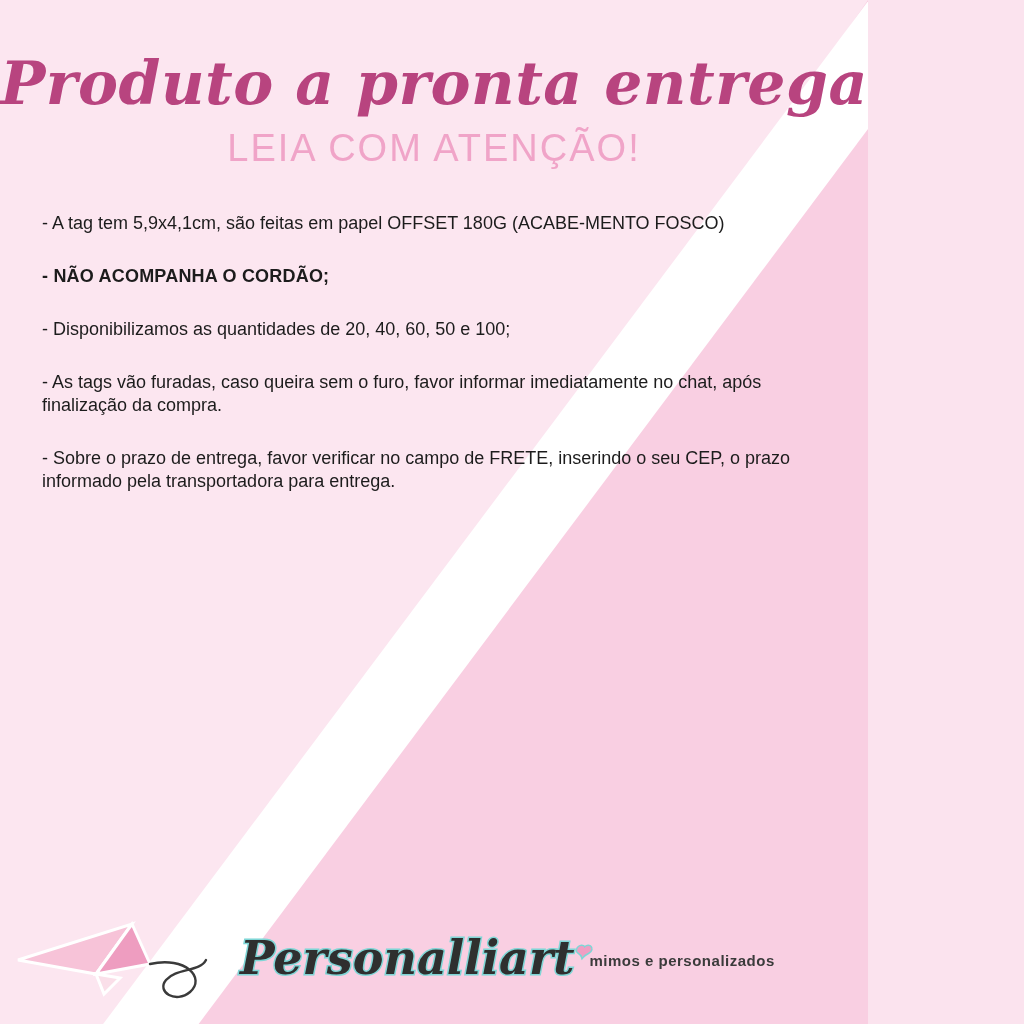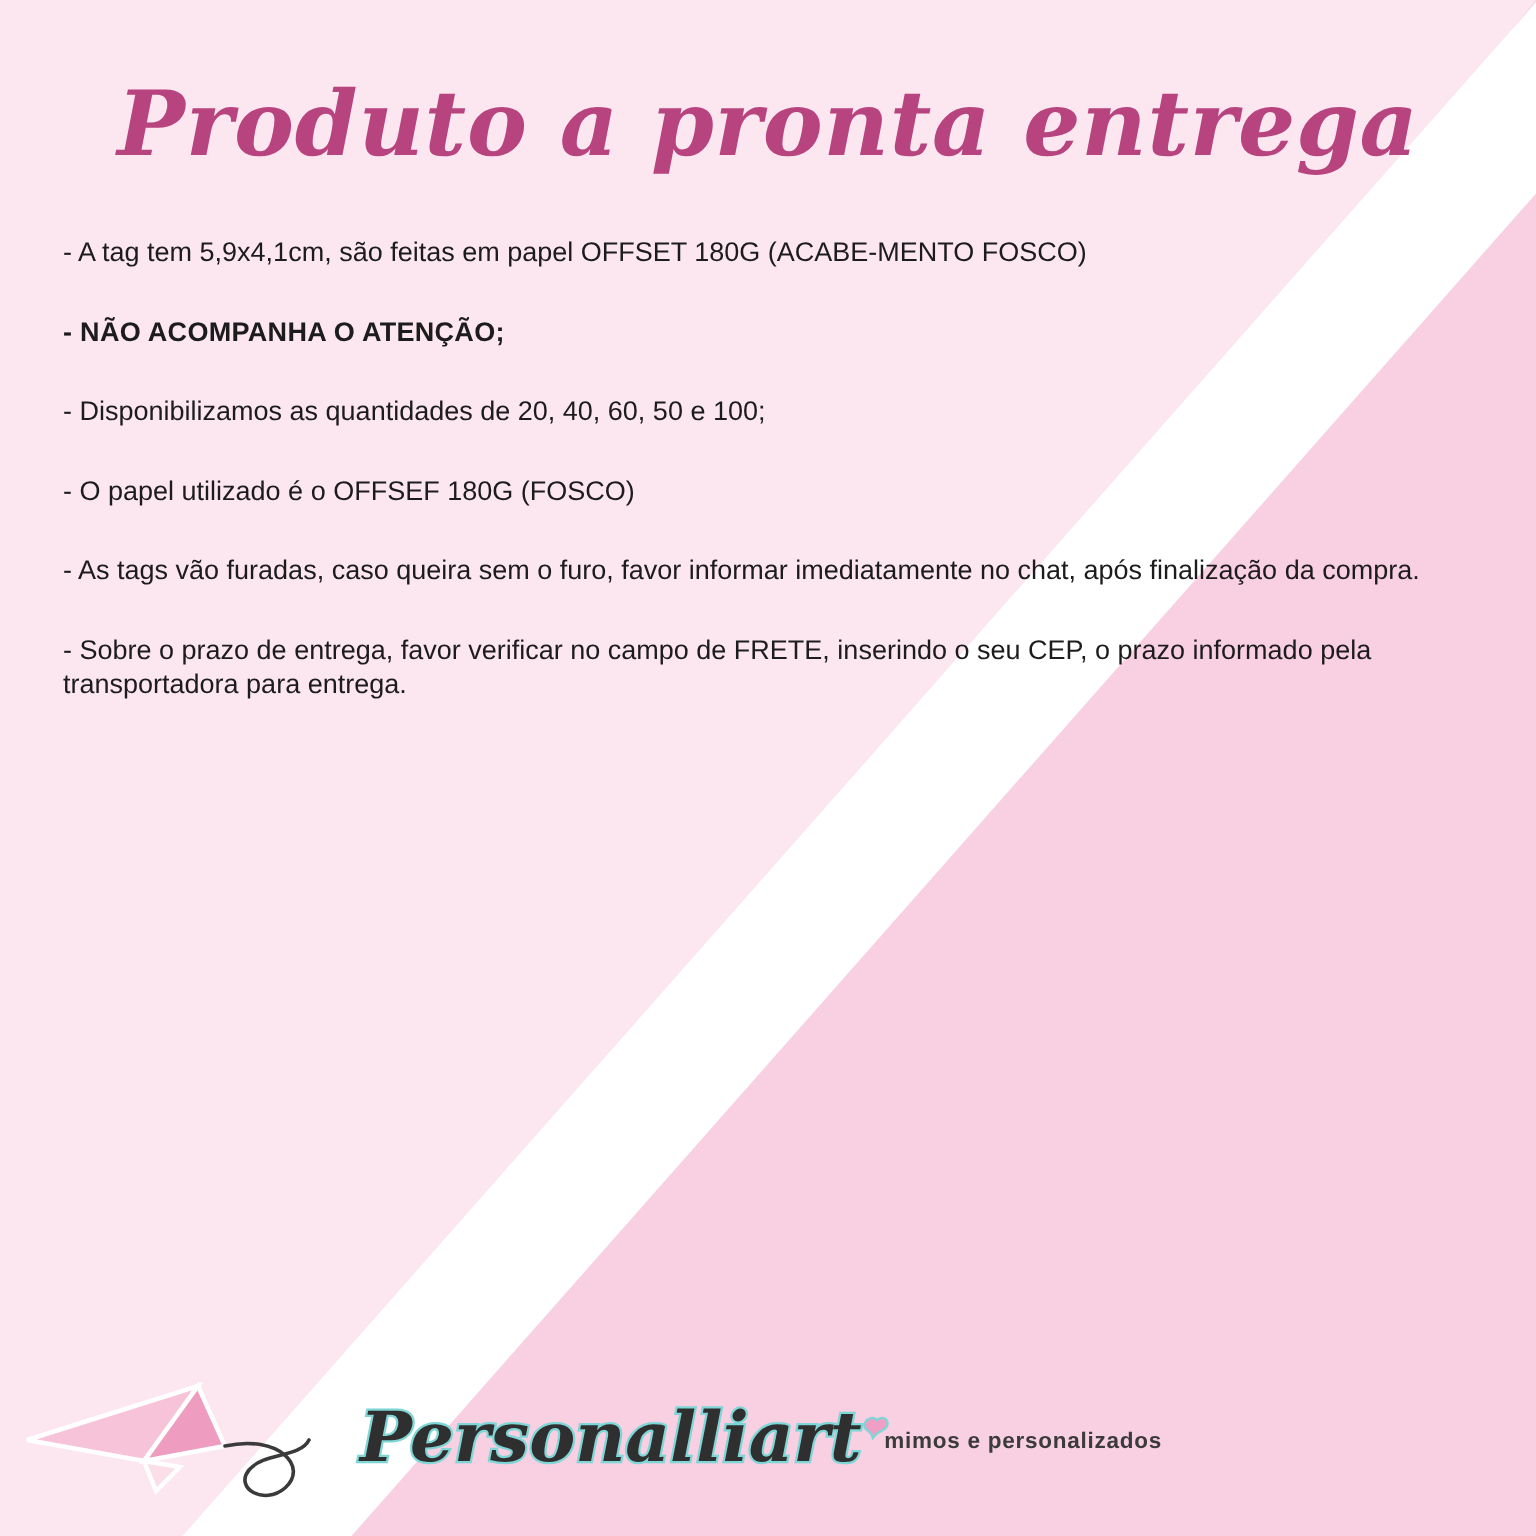--- a/index.html
+++ b/index.html
@@ -10,21 +10,21 @@
   body {
     width: 1024px;
     height: 1024px;
     overflow: hidden;
     font-family: "Liberation Sans", sans-serif;
     background: #fbe3ee;
   }
 
   #card {
     position: relative;
-    width: 1024px;
+    width: 868px;
     height: 1024px;
     background: #fce6f0;
     overflow: hidden;
   }
 
   
   .wedge-dark {
     position: absolute;
     inset: 0;
     background: #f9cfe2;
@@ -134,27 +134,27 @@
 
 <div id="card">
 
   <div class="wedge-dark"></div>
   <div class="wedge-stripe"></div>
 
   <div class="content">
 
     <div class="title-block">
       <h1 class="title-script">Produto a pronta entrega</h1>
+      <h2 class="title-sub">LEIA COM ATENÇÃO!</h2>
     </div>
 
     <div class="body-text">
       <p class="para">- A tag tem 5,9x4,1cm, são feitas em papel OFFSET 180G (ACABE-MENTO FOSCO)</p>
-      <p class="para bold">-  NÃO ACOMPANHA O ATENÇÃO;</p>
+      <p class="para bold">-  NÃO ACOMPANHA O CORDÃO;</p>
       <p class="para">- Disponibilizamos as quantidades de 20, 40, 60, 50 e 100;</p>
-      <p class="para">- O papel utilizado é o OFFSEF 180G (FOSCO)</p>
       <p class="para">- As tags vão furadas, caso queira sem o furo, favor informar imediatamente no chat, após finalização da compra.</p>
       <p class="para">- Sobre o prazo de entrega, favor verificar no campo de FRETE, inserindo o seu CEP, o prazo informado pela transportadora para entrega.</p>
     </div>
 
     <div class="logo-wrap">
       <div class="logo-plane">
         <svg width="240" height="90" viewBox="0 0 240 90" xmlns="http://www.w3.org/2000/svg">
 
           <polygon points="18,44 132,8 96,58" fill="#f7c3d8" stroke="#ffffff" stroke-width="3"></polygon>
           <polygon points="132,8 96,58 150,48" fill="#ee9dc0" stroke="#ffffff" stroke-width="3"></polygon>

